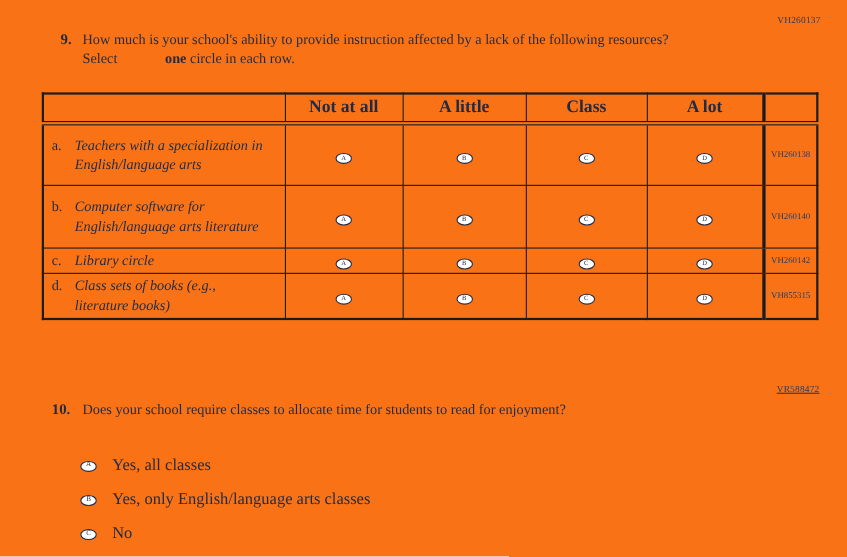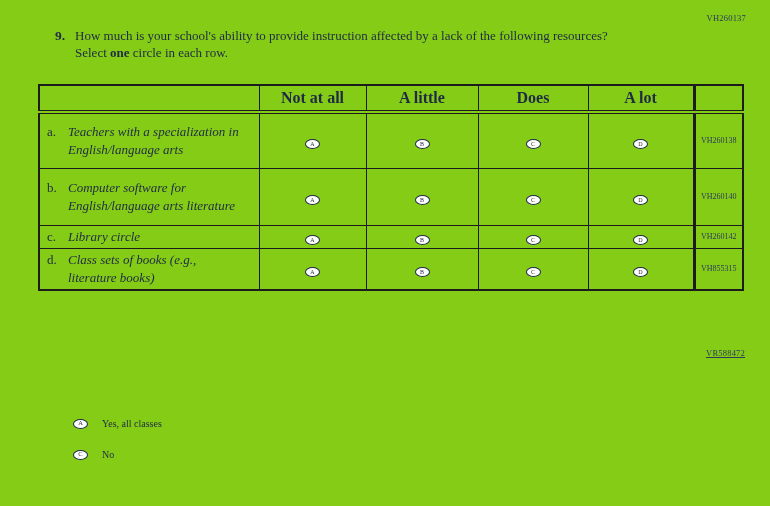--- a/index.html
+++ b/index.html
@@ -1,21 +1,21 @@
 <!DOCTYPE html>
 <html><head>
 <meta charset="utf-8">
 <style>
   * { margin: 0; padding: 0; box-sizing: border-box; }
   html, body { background: #ffffff; }
   .page {
     position: relative;
     width: 770px;
     height: 506px;
-    background: #84cc16;
+    background: #f97316;
     font-family: "Liberation Serif", "DejaVu Serif", serif;
     color: #1f2a44;
     overflow: hidden;
   }
   .qcode {
     position: absolute;
     font-size: 8.5px;
     letter-spacing: 0.2px;
     color: #2b3a5e;
   }
@@ -36,21 +36,21 @@
     flex: 0 0 auto;
   }
   .q9-block .qnum { width: 20px; }
   .q10-block .qnum { width: 28px; }
   .qbody {
     font-size: 13px;
     line-height: 17px;
   }
   .q9-block .qbody { width: 548px; }
   .q10-block .qbody { width: 500px; }
-  .qbody b { font-weight: bold; }
+  .qbody b { font-weight: bold; margin-left: 40px; }
 
   table.resource-table {
     position: absolute;
     left: 38px;
     top: 84px;
     width: 704px;
     border-collapse: collapse;
     table-layout: fixed;
     border: 2px solid #1c1c1c;
   }
@@ -118,21 +118,21 @@
     margin-bottom: 12px;
   }
   .option-row .bubble {
     flex: 0 0 auto;
     width: 15px;
     height: 10px;
     font-size: 6.5px;
   }
   .option-label {
     margin-left: 14px;
-    font-size: 10px;
+    font-size: 15px;
     line-height: 19px;
   }
 </style>
 </head>
 <body>
 
 <div class="page">
 
   <div class="qcode q9-code">VH260137</div>
 
@@ -148,21 +148,21 @@
         <col class="col-opt2">
         <col class="col-opt3">
         <col class="col-opt4">
         <col class="col-code">
     </colgroup>
     <thead>
       <tr>
         <th></th>
         <th>Not at all</th>
         <th>A little</th>
-        <th>Does</th>
+        <th>Class</th>
         <th>A lot</th>
         <th class="code-sep"></th>
       </tr>
     </thead>
     <tbody>
       <tr style="height:56px">
         <td class="label-cell">
           <div class="label-inner">
             <span class="row-letter">a.</span>
             <span class="row-label">Teachers with a specialization in English/language arts</span>
@@ -211,25 +211,33 @@
         <td class="bubble-cell"><span class="bubble">B</span></td>
         <td class="bubble-cell"><span class="bubble">C</span></td>
         <td class="bubble-cell"><span class="bubble">D</span></td>
         <td class="code-cell code-sep">VH855315</td>
       </tr>
     </tbody>
   </table>
 
   <div class="qcode q10-code">VR588472</div>
 
+  <div class="question q10-block">
+    <span class="qnum">10.</span>
+    <span class="qbody">Does your school require classes to allocate time for students to read for enjoyment?</span>
+  </div>
 
   <div class="options">
     <div class="option-row">
       <span class="bubble">A</span>
       <span class="option-label">Yes, all classes</span>
     </div>
     <div class="option-row">
+      <span class="bubble">B</span>
+      <span class="option-label">Yes, only English/language arts classes</span>
+    </div>
+    <div class="option-row">
       <span class="bubble">C</span>
       <span class="option-label">No</span>
     </div>
   </div>
 
 </div>
 
 </body></html>

